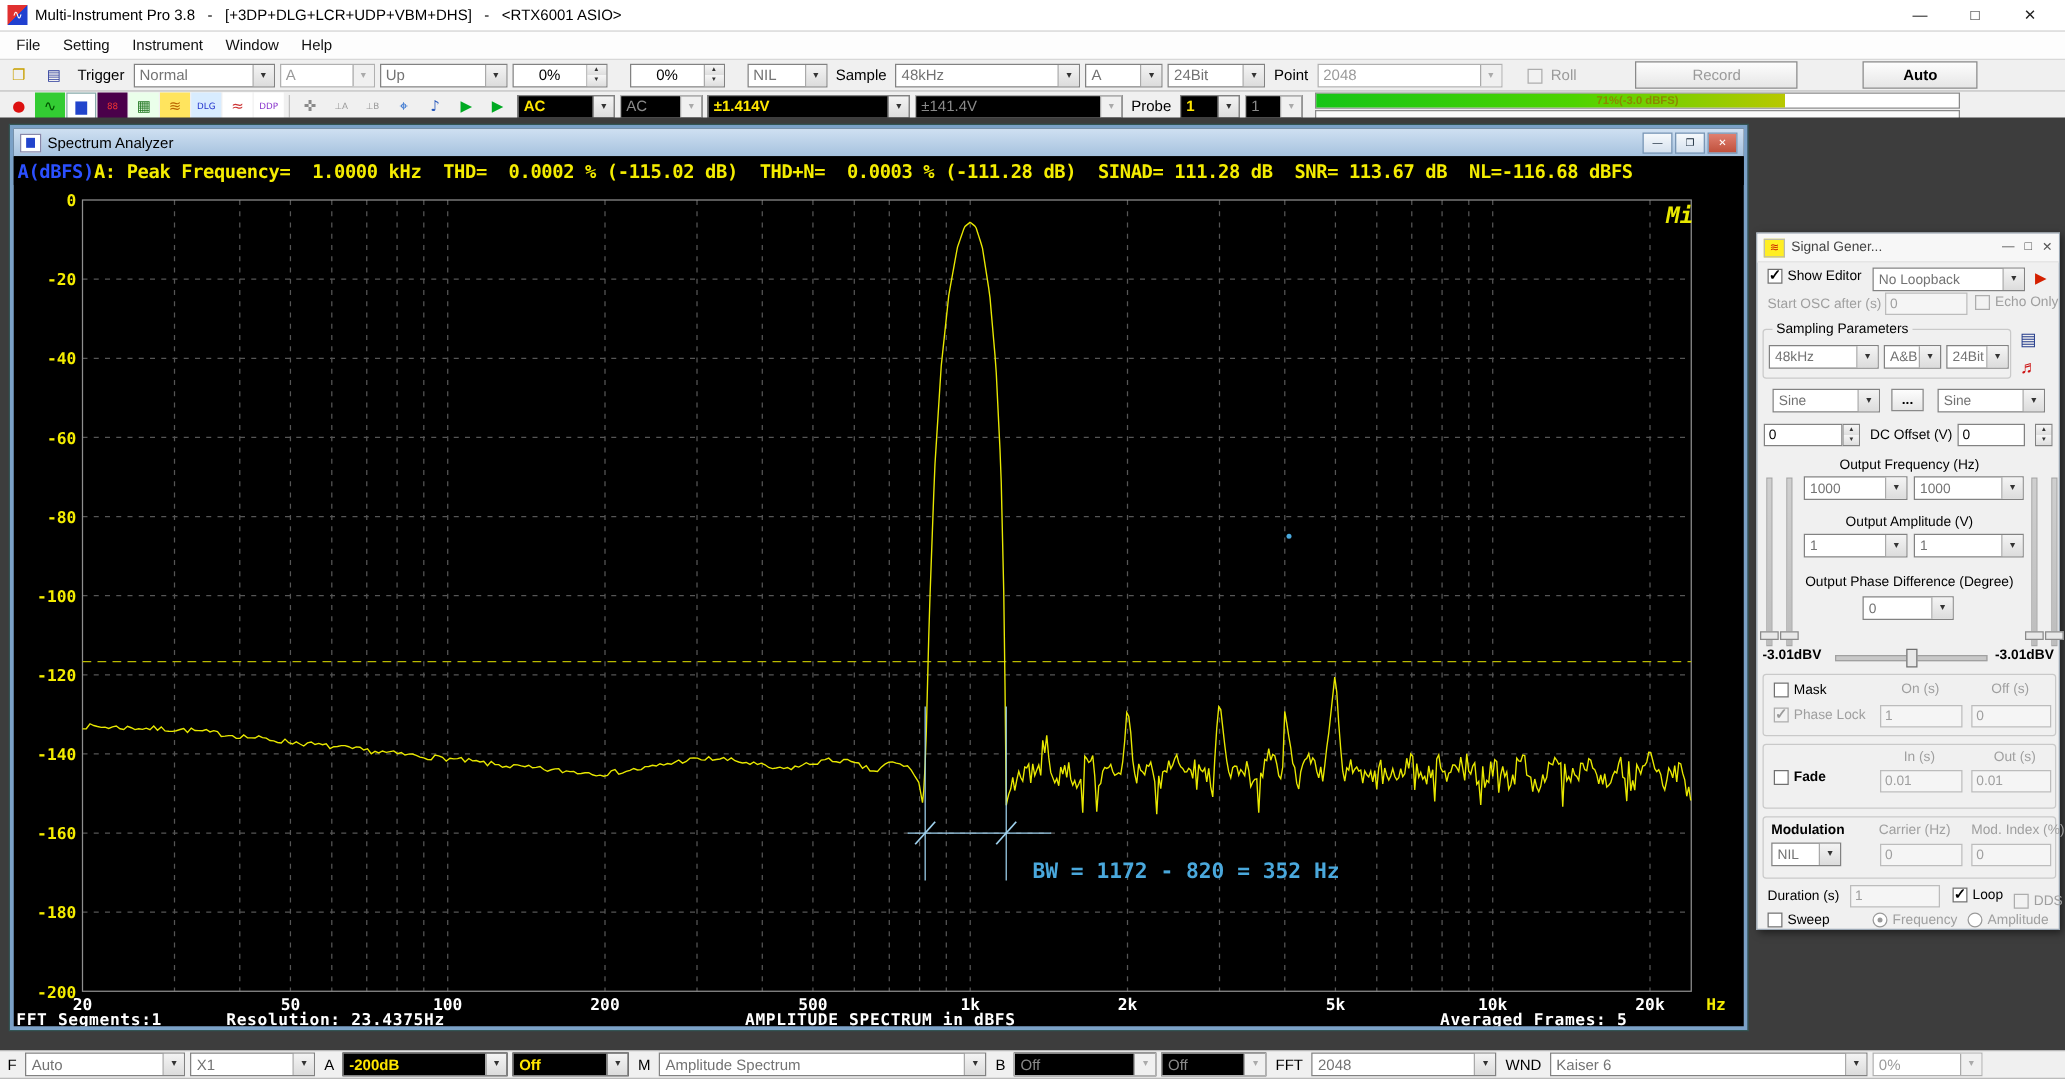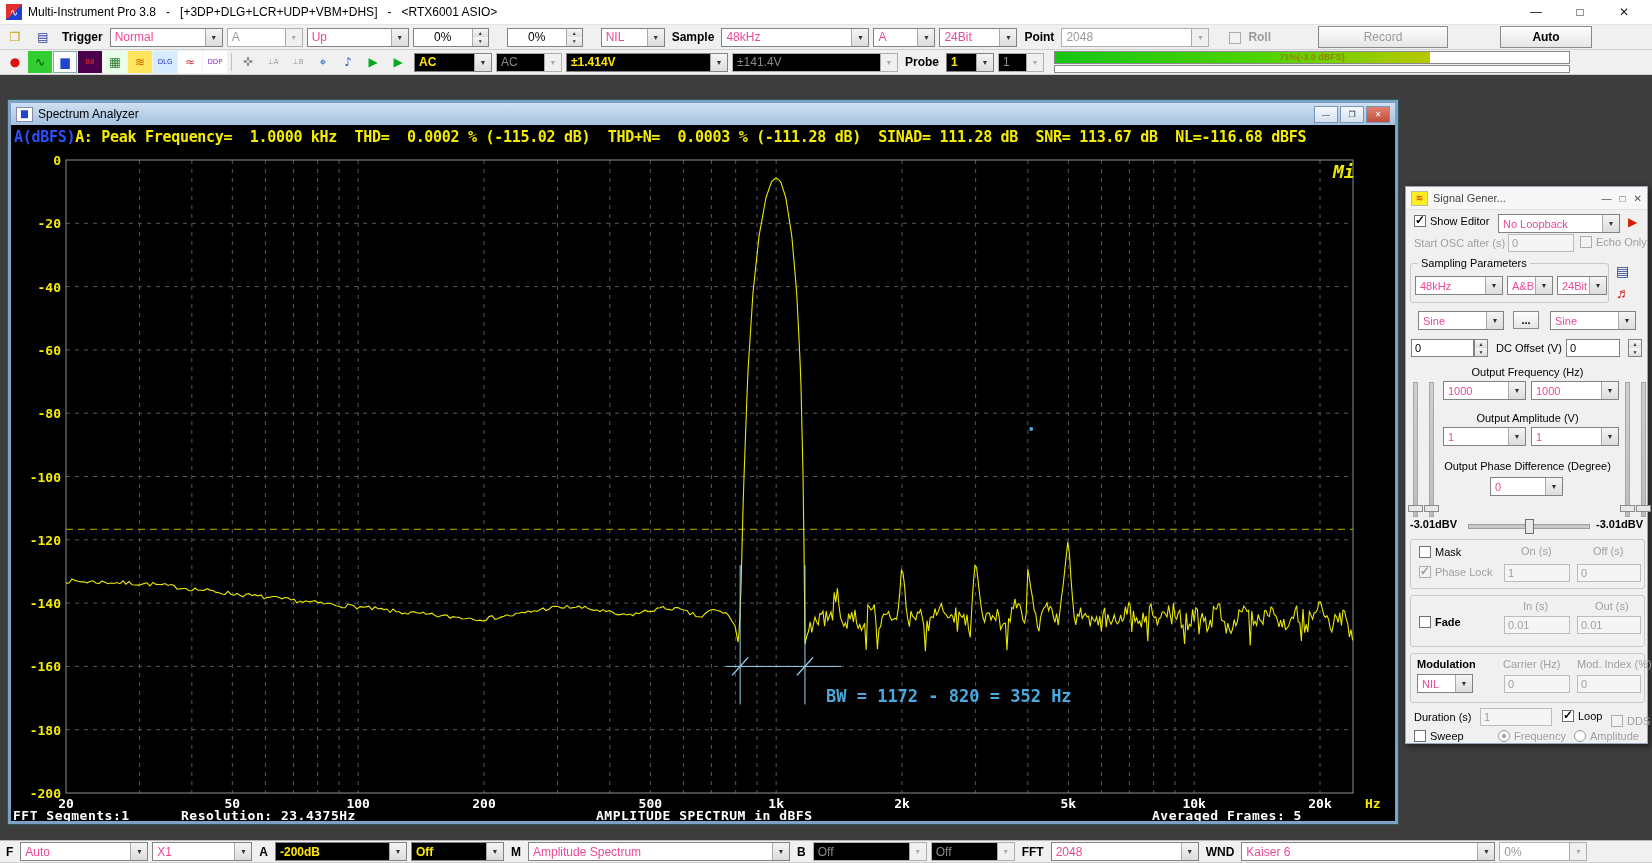--- a/index.html
+++ b/index.html
@@ -7,25 +7,25 @@
   .app{position:relative;width:1652px;height:863px;background:#3d3d3d;}
   
   .titlebar{height:24px;background:#fff;display:flex;align-items:center;padding:0 6px;gap:6px;border-bottom:1px solid #e4e4e4;}
   .appicon{width:16px;height:16px;background:linear-gradient(135deg,#e03030 50%,#2040d0 50%);color:#fff;font-size:10px;display:flex;align-items:center;justify-content:center;flex:0 0 auto;}
   .apptitle{color:#000;white-space:pre;}
   .wincaps{margin-left:auto;display:flex;}
   .wincaps span{width:44px;text-align:center;color:#222;font-size:12px;cursor:default;}
   .menubar{height:22px;background:#fdfdfd;display:flex;align-items:center;padding:0 4px;border-bottom:1px solid #d8d8d8;}
   .menubar span{padding:2px 9px;color:#111;}
   .tbar{height:24px;background:#f0f0f0;display:flex;align-items:center;padding:0 3px;gap:4px;border-bottom:1px solid #cfcfcf;}
-  .tlabel{font-weight:700;color:#000;padding:0 3px;white-space:nowrap;}
+  .tlabel{font-weight:400;color:#000;padding:0 3px;white-space:nowrap;}
   .tlabel.dis{color:#9a9a9a;}
   
   .combo{display:inline-flex;align-items:stretch;height:19px;background:#fff;border:1px solid #828282;box-sizing:border-box;}
-  .combo .val{flex:1;display:flex;align-items:center;padding:0 4px;white-space:nowrap;overflow:hidden;color:#ec4899;}
+  .combo .val{flex:1;display:flex;align-items:center;padding:0 4px;white-space:nowrap;overflow:hidden;color:#737373;}
   .combo .arr{width:16px;background:linear-gradient(#f4f4f4,#dcdcdc);border-left:1px solid #aaa;display:flex;align-items:center;justify-content:center;}
   .combo .arr::after{content:"▼";font-size:7px;color:#333;}
   .combo.dark{background:#000;}
   .combo.dark .val{color:#ffe600;font-weight:700;}
   .combo.dis{border-color:#b0b0b0;}
   .combo.dis .val{color:#9a9a9a;font-weight:400;}
   .combo.dis .arr{background:#f0f0f0;}
   .combo.dis .arr::after{color:#aaa;}
   .combo.dark.dis .val{color:#8a8a8a;}
   
@@ -93,20 +93,27 @@
   <div class="titlebar">
     <span class="appicon">∿</span>
     <span class="apptitle">Multi-Instrument Pro 3.8   -   [+3DP+DLG+LCR+UDP+VBM+DHS]   -   &lt;RTX6001 ASIO&gt;</span>
     <span class="wincaps">
       <span>—</span>
       <span>□</span>
       <span>✕</span>
     </span>
   </div>
 
+  <div class="menubar">
+    <span>File</span>
+    <span>Setting</span>
+    <span>Instrument</span>
+    <span>Window</span>
+    <span>Help</span>
+  </div>
 
   <div class="tbar">
     <span class="ticon" style="color:#c8a000">❐</span>
     <span class="ticon" style="color:#2a3a9a">▤</span>
     <span class="tlabel">Trigger</span>
     <span class="combo" style="width:113px">
         <span class="val">Normal</span>
         <span class="arr"></span>
       </span>
     <span class="combo dis" style="width:76px">

